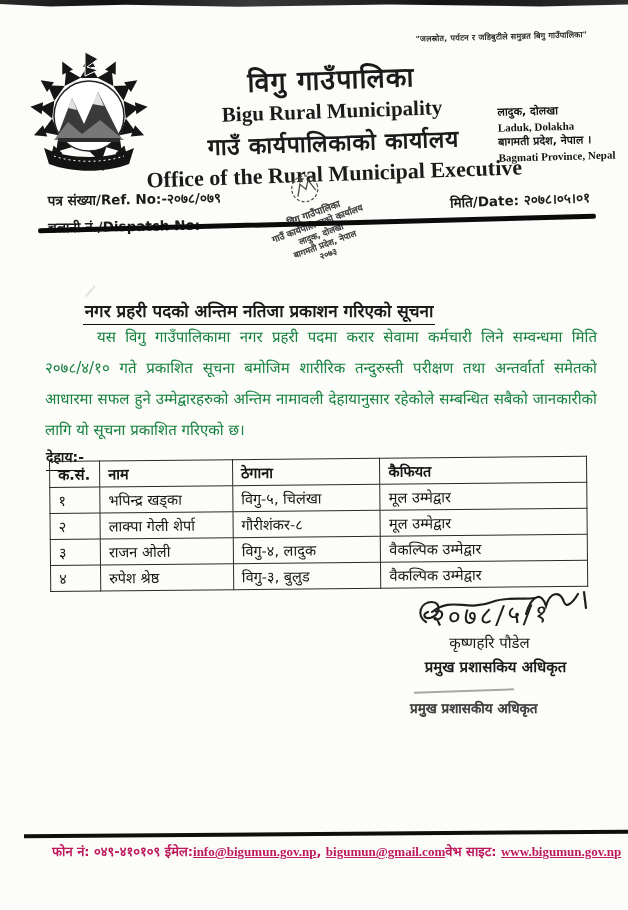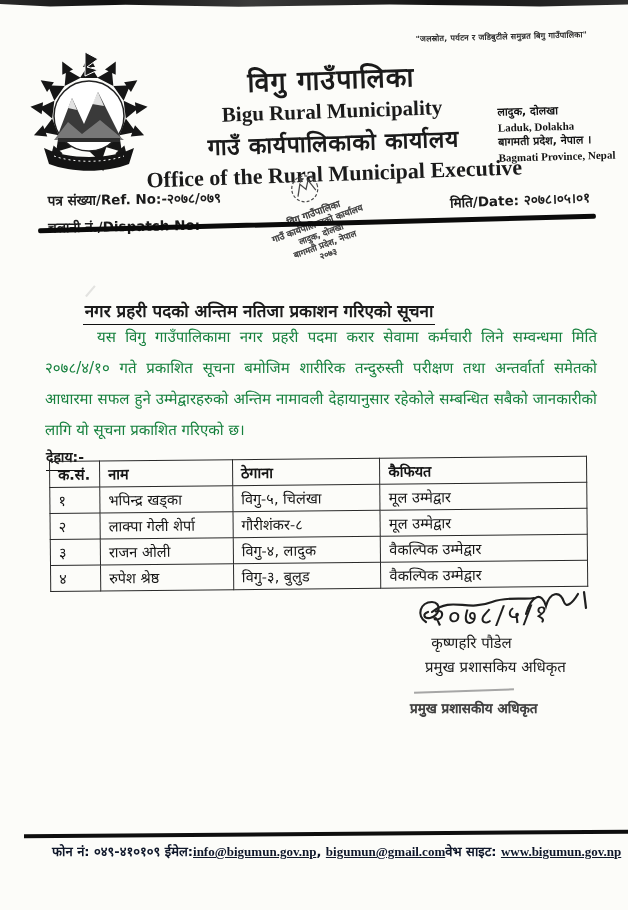--- a/index.html
+++ b/index.html
@@ -60,31 +60,31 @@
   table { border-collapse:collapse; width:538px; }
   td,th { border:1.6px solid #2a2a2a; font-size:14.5px; padding:2px 8px 3px;
     text-align:left; font-weight:400; color:#151515; height:24px; }
   th { font-weight:600; }
   .c0 { width:50px;margin-left:20px; } .c1 { width:133px; } .c2 { width:148px; } .c3 { width:207px; }
 
   
   .sig-svg { top:586px; left:408px; }
   .hand-date { top:597px; left:432px; font-size:25px; color:#1d1d1d;
     transform:rotate(-2deg) skewX(-6deg); letter-spacing:3px; }
-  .sig-name { top:632px; left:394px; width:155px; text-align:center; font-size:15px; }
-  .sig-desg { top:656px; left:398px; width:195px; text-align:center; font-size:15px; }
+  .sig-name { top:632px; left:412px; width:155px; text-align:center; font-size:15px; }
+  .sig-desg { top:656px; left:398px; width:195px; text-align:center; font-size:15px;font-weight:bold; }
   .stamp2-line { top:690px; left:414px; width:100px; height:2px; background:#8a8a8a;
     opacity:.75; transform:rotate(-2deg); }
   .stamp2-text { top:699px; left:410px; font-size:13.5px; font-weight:700; color:#404040;
     text-shadow:0 0 .7px #33333366; }
 
   
   .footer-line { top:832px; left:24px; width:604px; height:3.5px; background:#0e0e0e; transform:rotate(-0.45deg); }
   .footer-text { top:842px; left:52px; width:560px; font-size:13px; font-weight:600;
-    color:#0f172a; white-space:nowrap; }
+    color:#be185d; white-space:nowrap; }
   .lnk { text-decoration:underline; font-weight:700; }
   .smudge { top:288px; left:88px; width:14px; height:14px; opacity:.25;
     border-left:2px solid #999; transform:rotate(40deg); }
 </style>
 </head>
 <body>
 
 <div class="page">
 
   <div class="abs scan-edge"></div>

